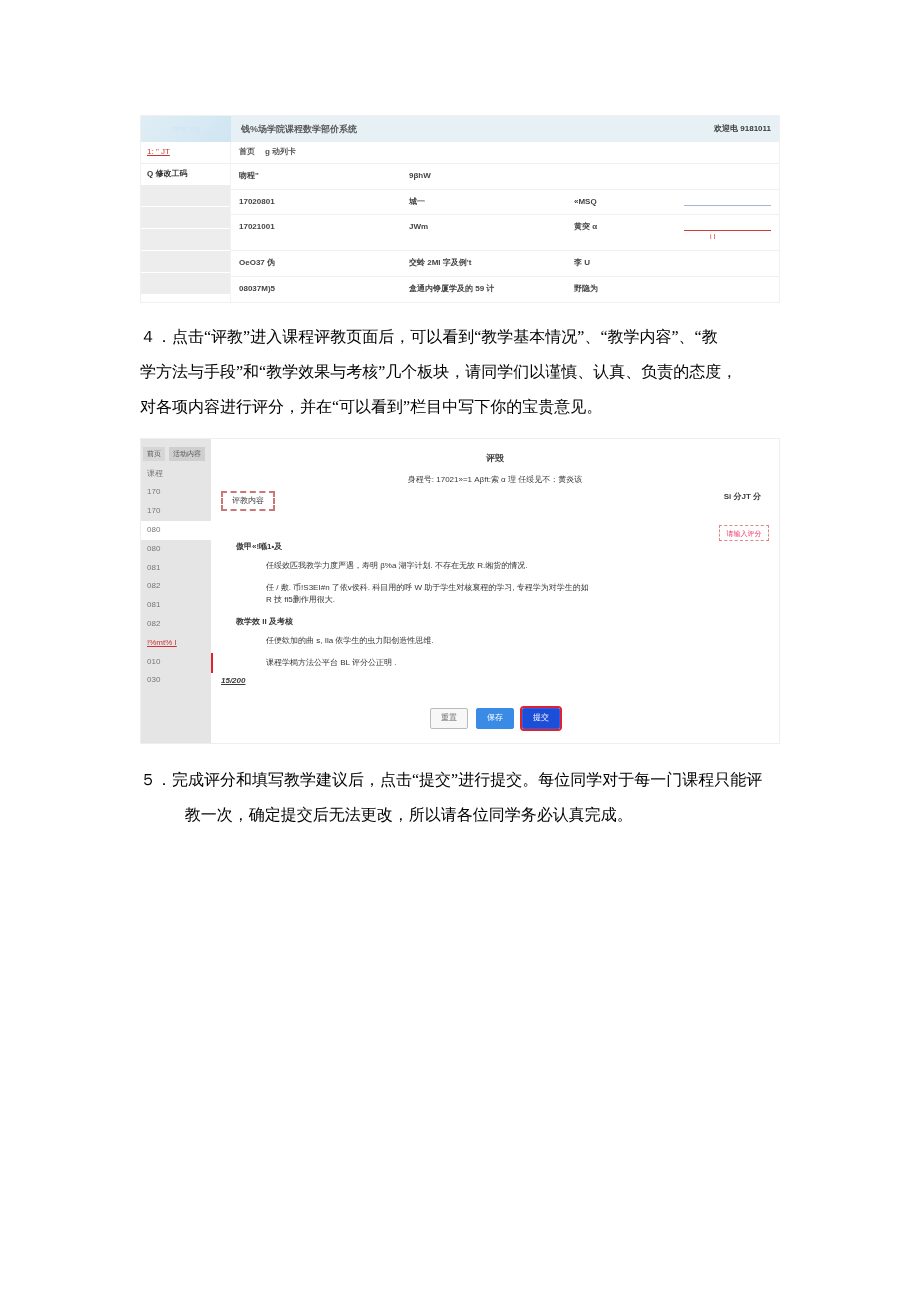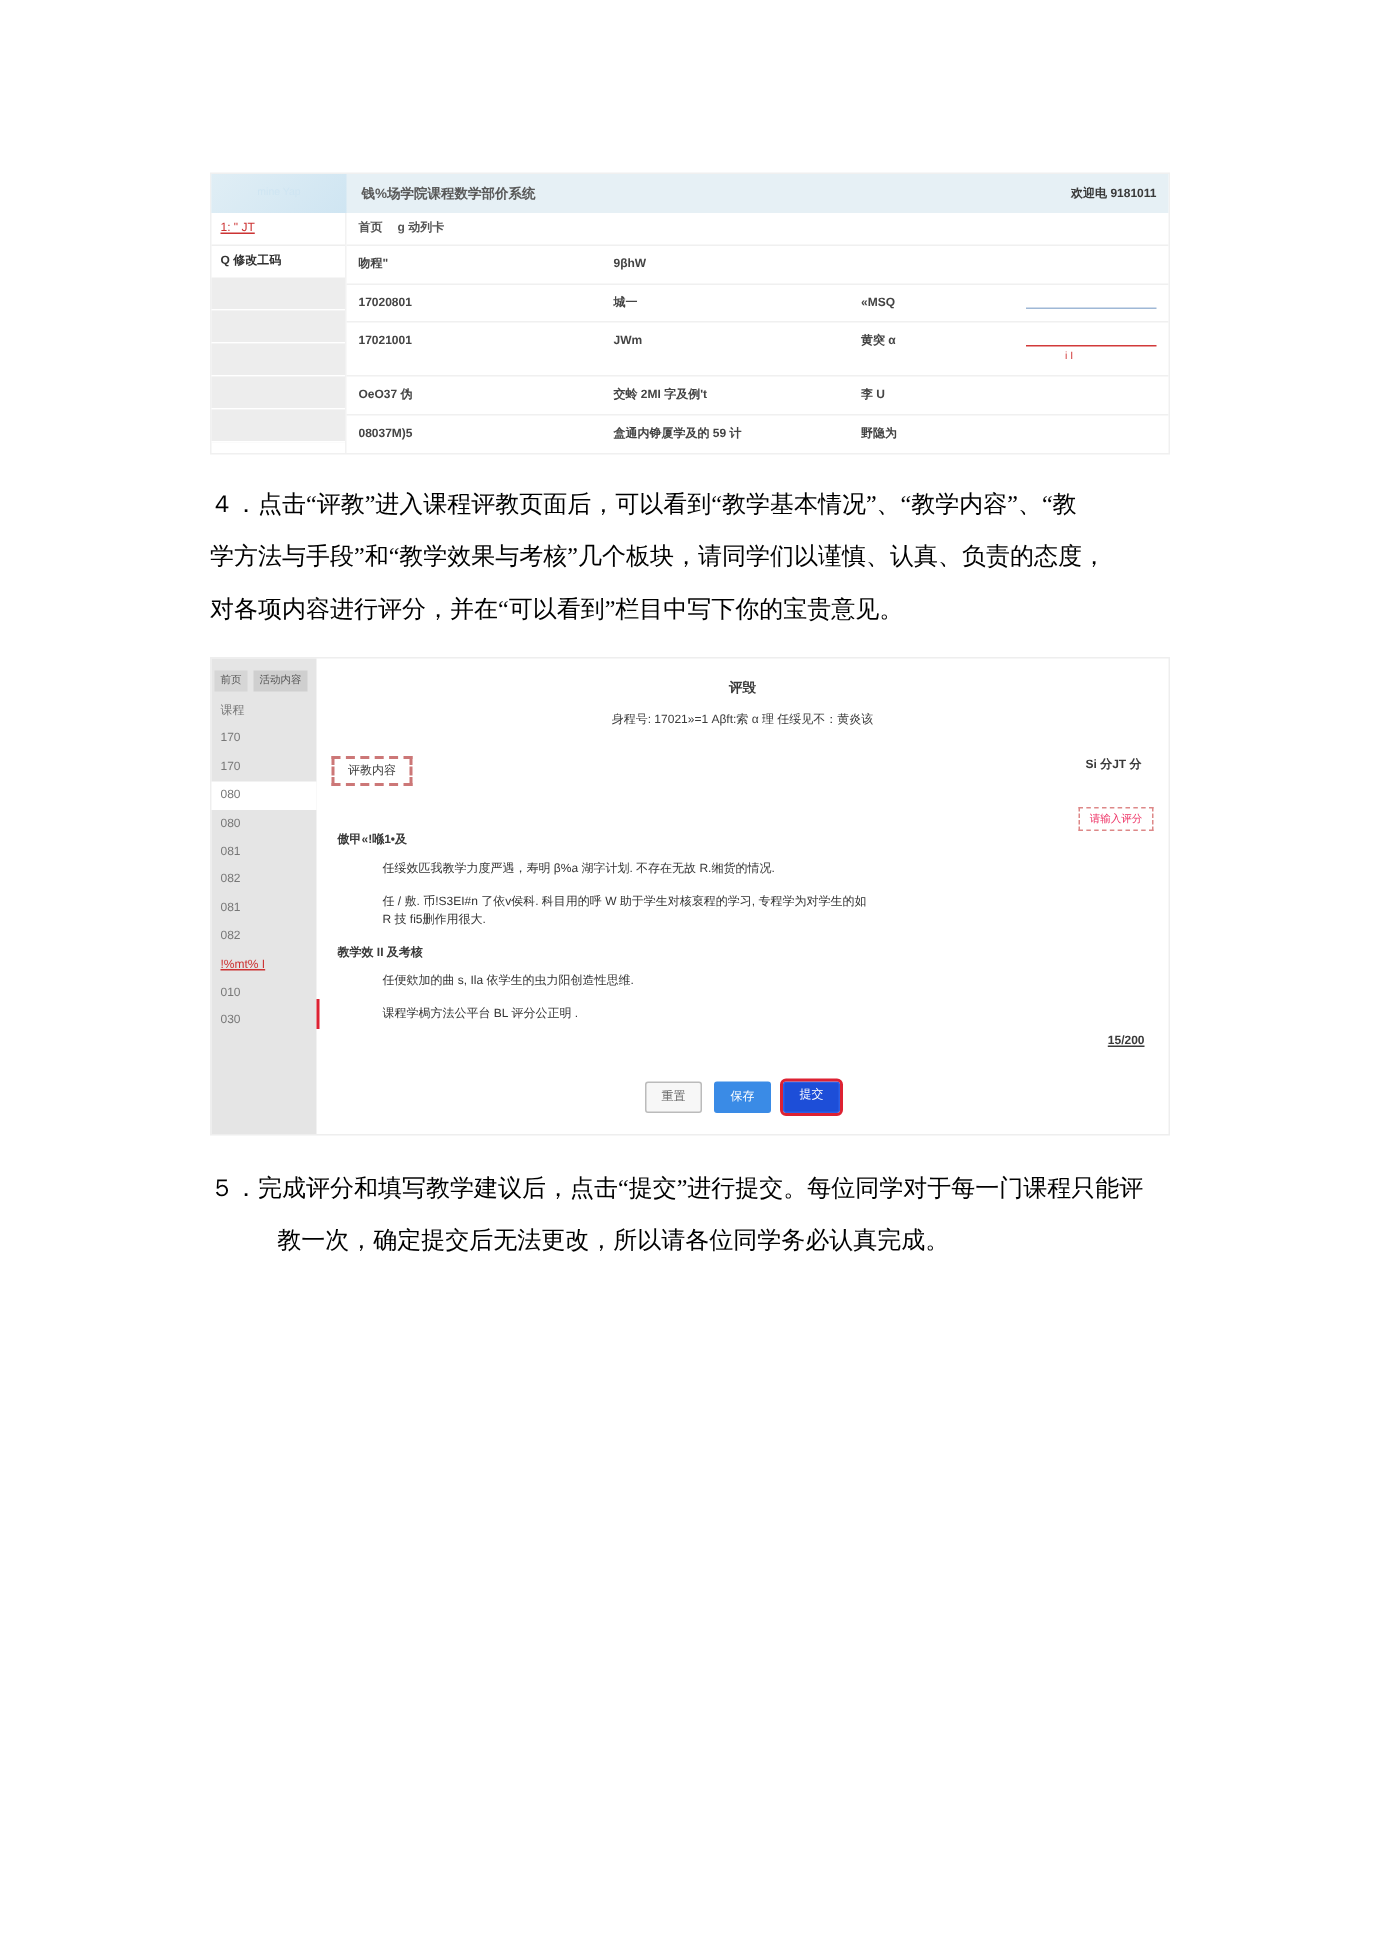--- a/index.html
+++ b/index.html
@@ -37,32 +37,32 @@
     .shot2 { border: 1px solid #eee; margin: 14px 0 18px 0; font-family: "Microsoft YaHei", sans-serif; font-size: 8px; color: #3a3a3a; }
     .s2-body { display: flex; }
     .s2-side { width: 70px; background: #e5e5e5; padding: 6px 0; }
     .s2-tab { display: inline-block; background: #d6d6d6; color: #555; font-size: 7px; padding: 1px 4px; margin: 2px 2px 4px 2px; }
     .s2-tab.alt { background: #cfcfcf; }
     .s2-sidenum { color: #777; font-size: 8px; padding: 3px 6px; }
     .s2-sidenum.w { background: #fff; }
     .s2-sidenum.red { color: #c33; text-decoration: underline; }
     .s2-main { flex: 1; padding: 6px 10px; position: relative; }
     .s2-title { text-align: center; font-weight: bold; font-size: 9px; margin: 6px 0 8px; }
-    .s2-sub { text-align: center; font-size: 8px; margin-bottom: 17px; }
+    .s2-sub { text-align: center; font-size: 8px; margin-bottom: 4px; }
     .s2-tablewrap { border: 2px dashed #c77; display: inline-block; padding: 2px 9px; margin-bottom: 4px; text-align: right; }
     .s2-th { display: flex; justify-content: flex-end; font-weight: bold; font-size: 8px; padding-right: 8px; }
     .s2-scorebox { margin-top: 10px; border: 1px dashed #d88; width: 50px; height: 16px; display: flex; align-items: center; justify-content: center; color: #e36; font-size: 7px; float: right; }
-    .s2-block { clear: both; margin: 6px 4px; }
+    .s2-block { clear: both; margin: 6px 15px; }
     .s2-label { font-weight: bold; font-size: 8px; margin: 6px 0 3px; }
     .s2-item { font-size: 8px; color: #333; margin: 6px 0 10px 30px; line-height: 1.5; max-width: 330px; }
     .s2-foot { display: flex; align-items: flex-end; justify-content: center; gap: 8px; margin: 20px 0 8px; }
     .s2-btn { font-size: 8px; padding: 3px 10px; border: 1px solid #bbb; color: #666; background: #f7f7f7; border-radius: 2px; }
     .s2-btn.pri { background: #3a8be6; color: #fff; border-color: #3a8be6; }
     .s2-btn.sub { background: #1d4ed8; border-color: #2b5fe6; color: #fff; outline: 2px solid #d23; outline-offset: 0; font-family: Liberation Mono, monospace; }
-    .s2-count { text-align: right; font-size: 8px; text-decoration: underline; margin-top: -4px; padding-right: 6px; font-weight: bold; }
+    .s2-count { font-size: 8px; text-decoration: underline; margin-top: -4px; padding-right: 6px; font-weight: bold; font-style: italic; }
     .s2-redbar { position: absolute; border-left: 2px solid #d23; height: 20px; }
 
     .step5 { font-size: 16px; line-height: 2.2; color:#000; margin-top: 6px; }
     .step5 .ind { padding-left: 2.8em; display: block; }
   </style>
 </head>
 <body>
 
 <div class="sheet">
 

